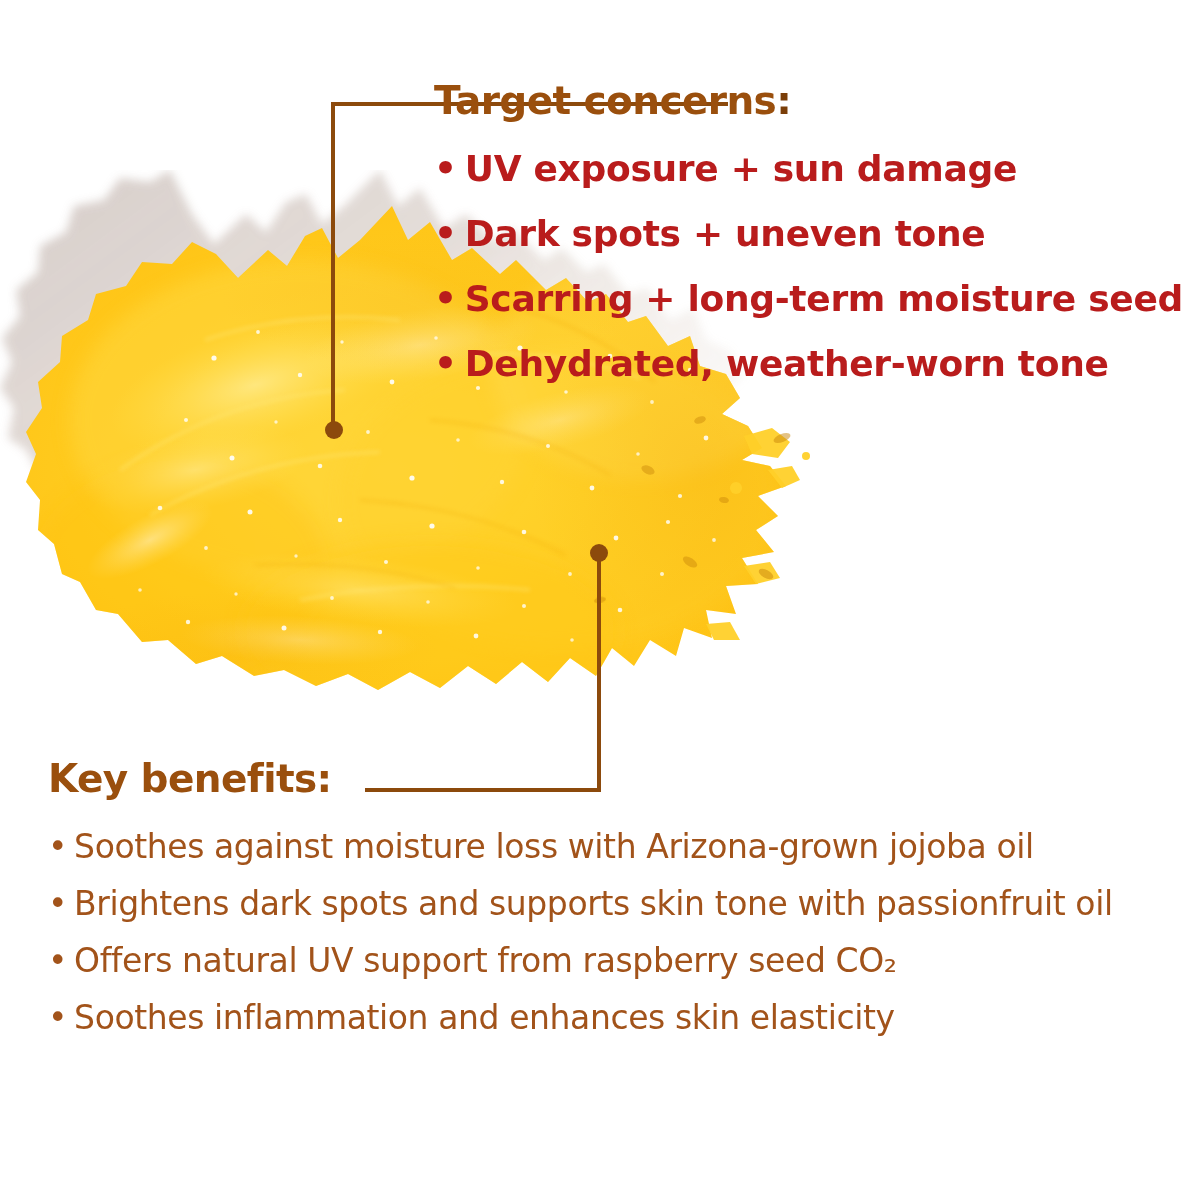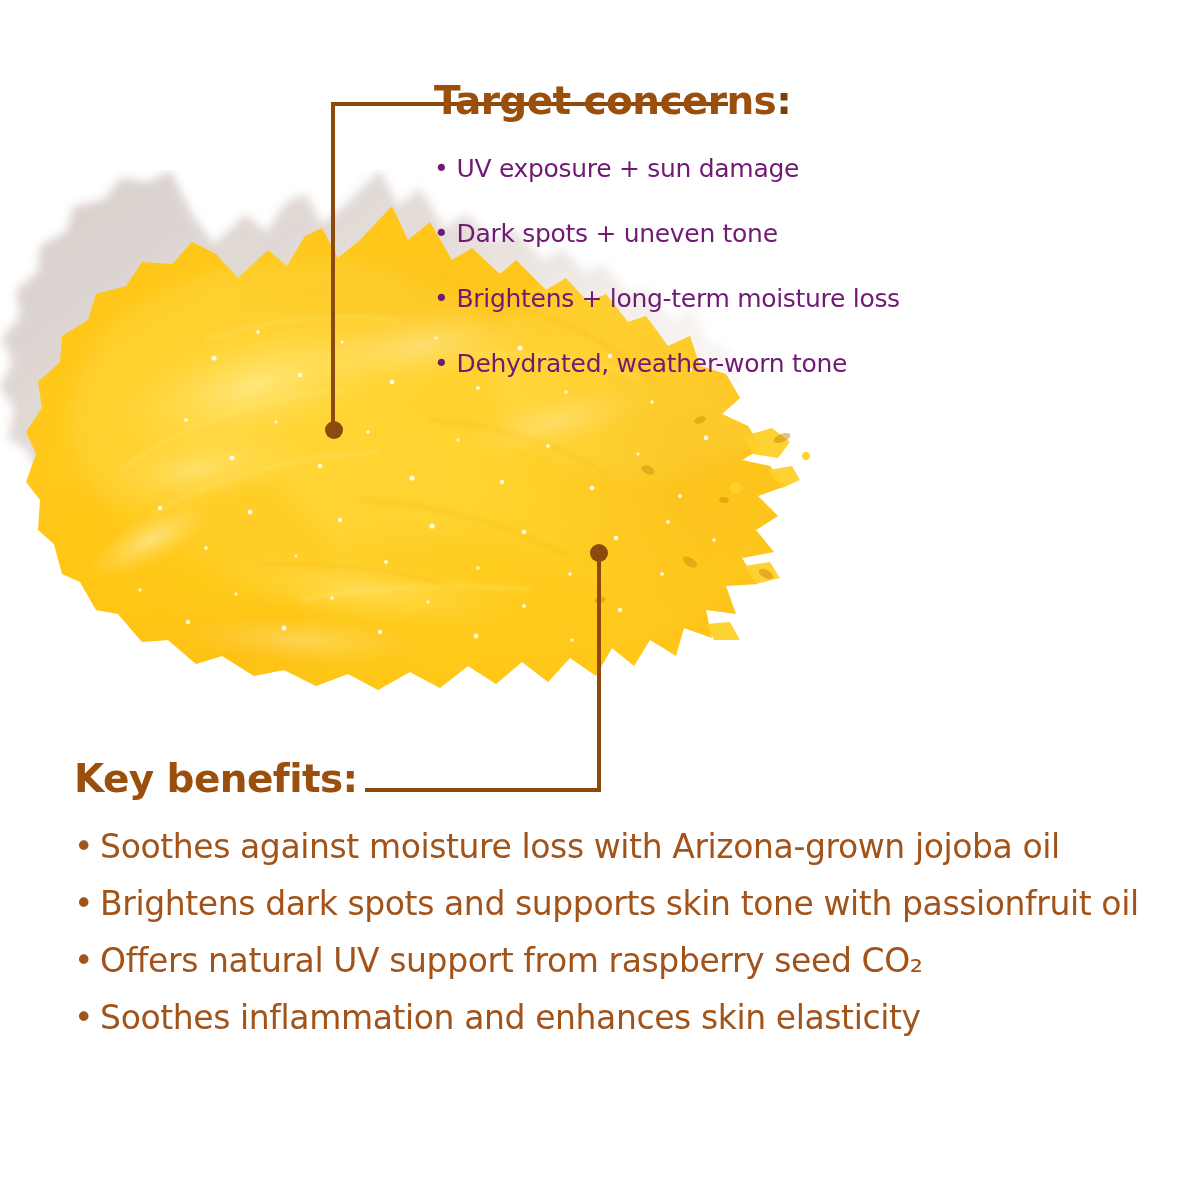--- a/index.html
+++ b/index.html
@@ -59,36 +59,36 @@
     font-weight: 700;
     color: #7A3E08;
   }
   .concern-list {
     list-style: none;
     margin: 0;
     padding: 0;
   }
   .concern-list li {
     font-family: "DejaVu Sans", sans-serif;
-    font-weight: 400;
-    font-size: 25px;
+    font-weight: 700;
+    font-size: 36px;
     line-height: 65px;
-    color: #701a75;
+    color: #b91c1c;
     letter-spacing: -0.3px;
     white-space: nowrap;
   }
   .concern-list li .bullet {
     display: inline-block;
     margin-right: 8px;
   }
 
   
   #key-benefits {
     position: absolute;
-    left: 74px;
+    left: 48px;
     top: 756px;
     width: 1120px;
     text-align: left;
   }
   #key-benefits .heading {
     font-family: "DejaVu Sans", sans-serif;
     font-weight: 700;
     font-size: 39px;
     line-height: 46px;
     color: #9A4F0D;
@@ -316,21 +316,21 @@
     <div class="leader-line" style="left:365px; top:788px; width:236px; height:4px;"></div>
 
     <div class="leader-dot" style="left:590px; top:544px; width:18px; height:18px;"></div>
   </div>
 
   <section id="target-concerns">
     <h2 class="heading"><span>Target concerns</span><span class="colon">:</span></h2>
     <ul class="concern-list">
       <li><span class="bullet">•</span><span>UV exposure + sun damage</span></li>
       <li><span class="bullet">•</span><span>Dark spots + uneven tone</span></li>
-      <li><span class="bullet">•</span><span>Brightens + long-term moisture loss</span></li>
+      <li><span class="bullet">•</span><span>Scarring + long-term moisture seed</span></li>
       <li><span class="bullet">•</span><span>Dehydrated, weather-worn tone</span></li>
     </ul>
   </section>
 
   <section id="key-benefits">
     <h2 class="heading">Key benefits:</h2>
     <ul class="benefit-list">
       <li><span class="bullet">•</span><span>Soothes against moisture loss with Arizona-grown jojoba oil</span></li>
       <li><span class="bullet">•</span><span>Brightens dark spots and supports skin tone with passionfruit oil</span></li>
       <li><span class="bullet">•</span><span>Offers natural UV support from raspberry seed CO₂</span></li>

